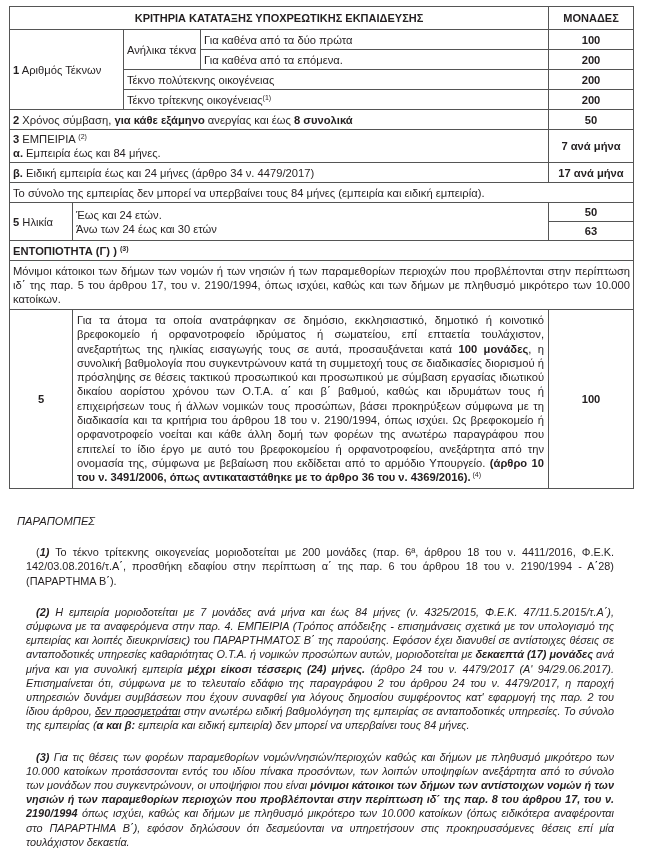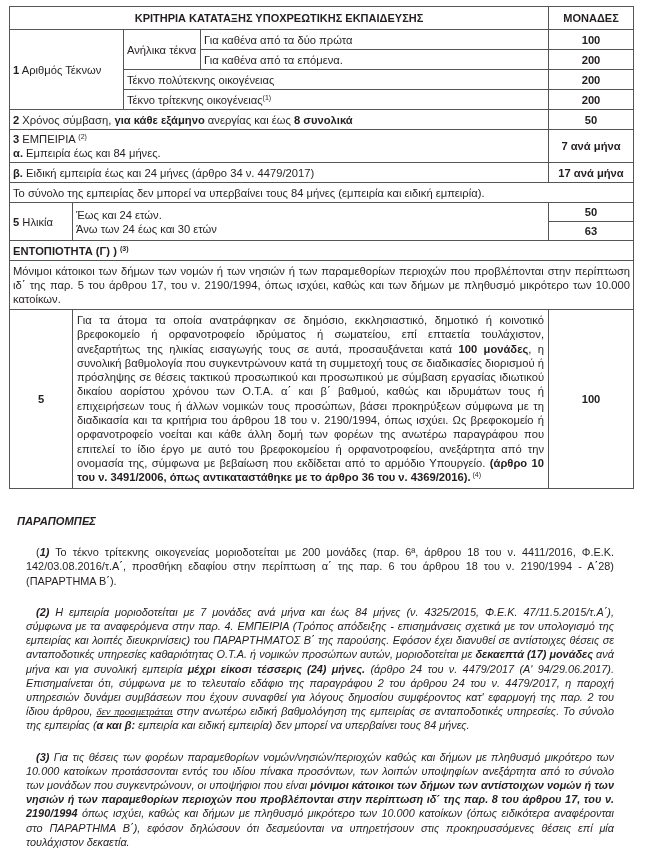--- a/index.html
+++ b/index.html
@@ -22,23 +22,23 @@
   .bold { font-weight: bold; }
   sup { font-size: 7px; line-height: 0; vertical-align: 4px; }
   .row-h18 td { height: 17px; }
   .body-para { text-align: justify; text-align-last: left; }
   .notes {
     position: absolute; left: 9px; top: 514px; width: 622px;
     font-size: 10.9px; line-height: 14.2px; font-style: italic;
   }
   .notes p { margin: 17px; text-align: justify; }
   .notes p.indent { text-indent: 10px; }
-  .notes .title { font-weight: bold; font-style: italic; margin-left: 8px; margin-bottom: 1px; font-size: 11.2px; }
+  .notes .title { font-weight: normal; font-style: italic; margin-left: 8px; margin-bottom: 1px; font-size: 11.2px; }
   .up { font-style: normal; }
-  .u { text-decoration: underline; font-family: Liberation Serif, serif; }
+  .u { text-decoration: underline; }
 </style>
 </head>
 <body>
 
 <div class="page">
   <table class="crit">
     <colgroup>
       <col style="width:63px">
       <col style="width:51px">
       <col style="width:77px">

